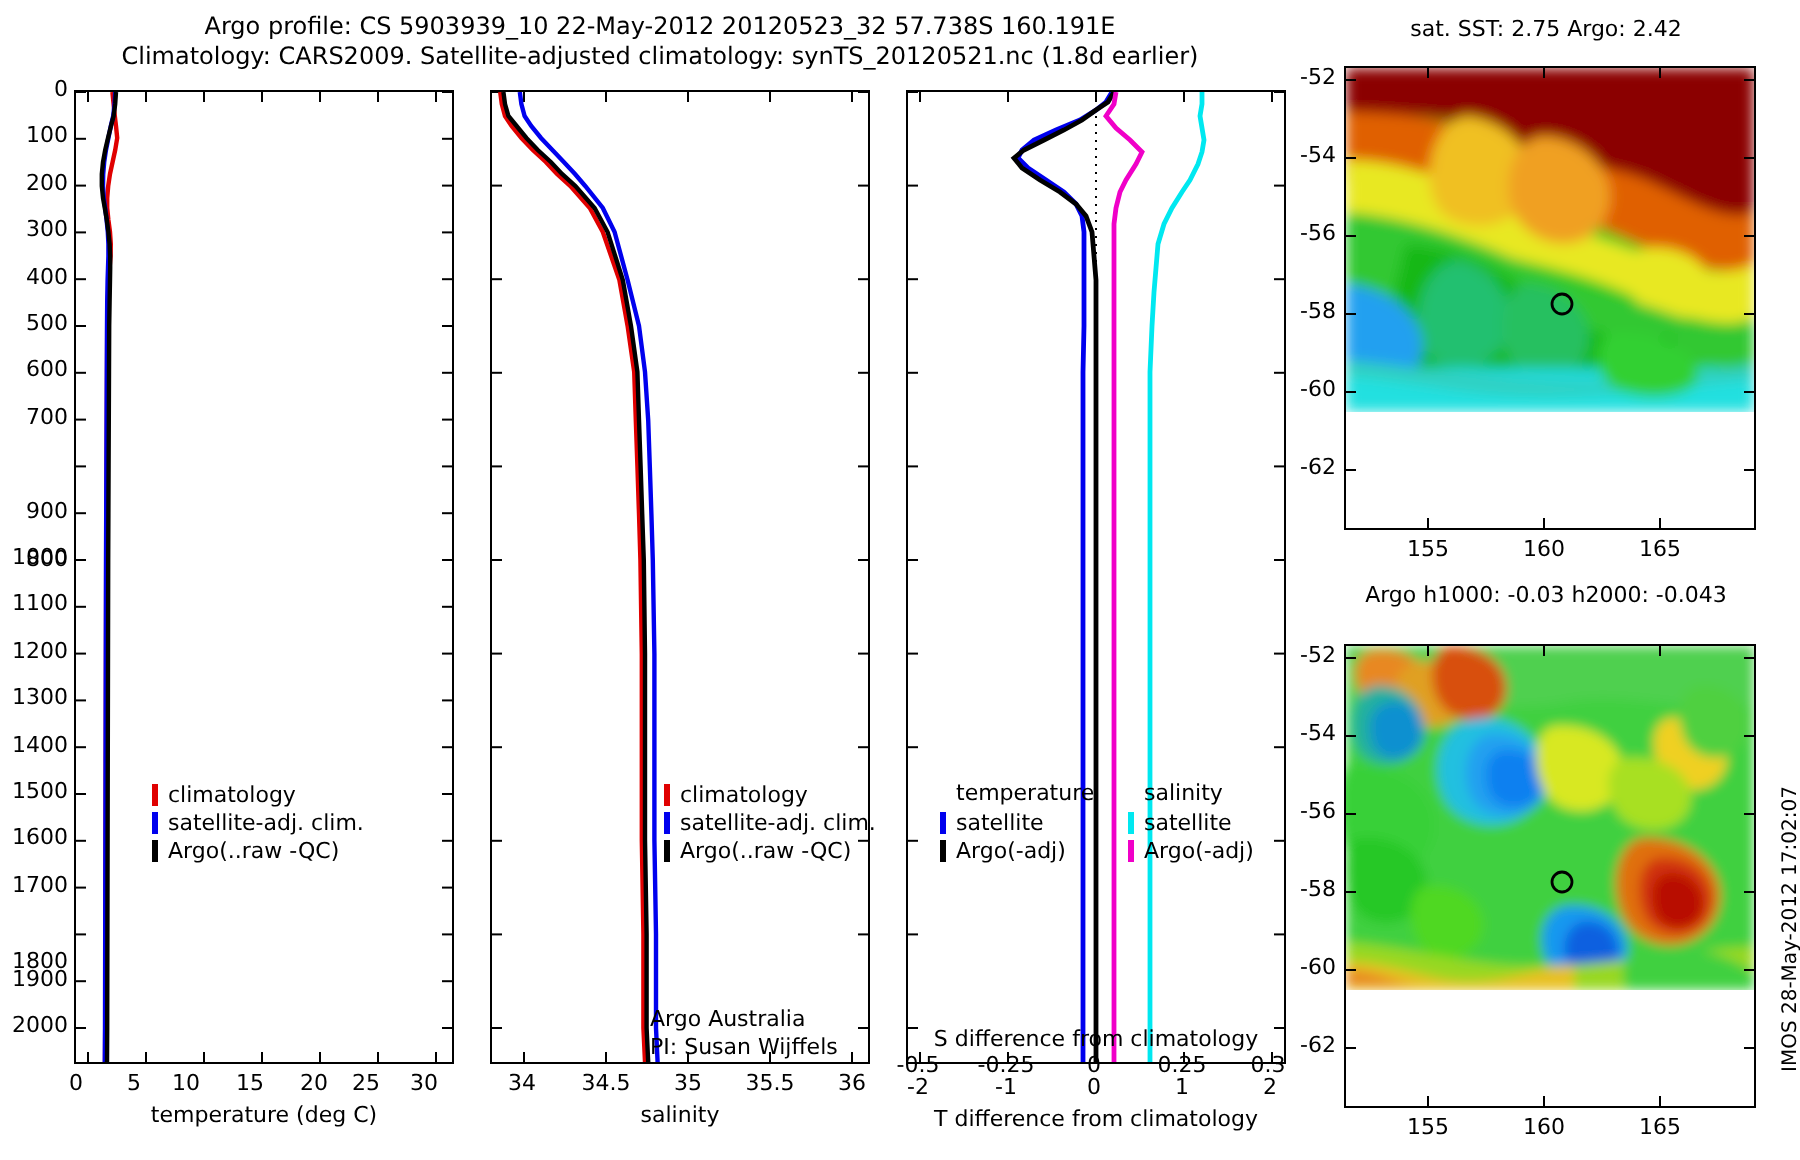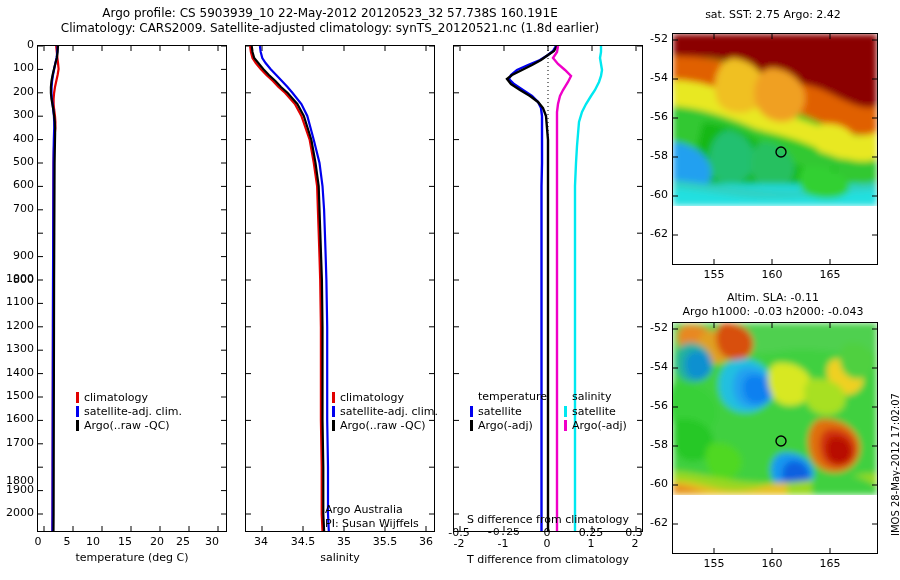--- a/index.html
+++ b/index.html
@@ -282,21 +282,21 @@
 
     <polyline fill="none" stroke="#f000c8" stroke-width="2.4" points="104,0 103,6 99,12 104,18 111,24 117,30 114,36 109,44 106,50 104,58 103,66 103,76 103,88 103,100 103,117 103,140 103,164 103,187 103,211 103,234 103,281 103,328 103,374 103,421 103,468 103,485"></polyline>
   </svg>
 </div>
 
 <div class="abs axlabel" style="left:453px;top:513px;width:190px;">
   <span>S difference from climatology</span>
 </div>
 <div class="abs" style="left:453px;top:526px;width:190px;">
   <div class="tick" style="left:-12px;top:0;width:36px;text-align:center;">-0.5</div>
-  <div class="tick" style="left:29px;top:0;width:42px;text-align:center;font-family:Liberation Mono, monospace;">-0.25</div>
+  <div class="tick" style="left:29px;top:0;width:42px;text-align:center;">-0.25</div>
   <div class="tick" style="left:84px;top:0;width:20px;text-align:center;">0</div>
   <div class="tick" style="left:120px;top:0;width:36px;text-align:center;">0.25</div>
   <div class="tick" style="left:166px;top:0;width:30px;text-align:center;">0.3</div>
 </div>
 
 <div class="abs" style="left:453px;top:537px;width:190px;">
   <div class="tick" style="left:-5px;top:0;width:22px;text-align:center;">-2</div>
   <div class="tick" style="left:39px;top:0;width:22px;text-align:center;">-1</div>
   <div class="tick" style="left:84px;top:0;width:20px;text-align:center;">0</div>
   <div class="tick" style="left:128px;top:0;width:20px;text-align:center;">1</div>
@@ -405,21 +405,20 @@
   <div class="tick ytick" style="right:0;top:155px;">-60</div>
   <div class="tick ytick" style="right:0;top:194px;">-62</div>
 </div>
 <div class="abs" style="left:672px;top:268px;width:206px;">
   <div class="tick" style="left:28px;top:0;width:28px;text-align:center;">155</div>
   <div class="tick" style="left:86px;top:0;width:28px;text-align:center;">160</div>
   <div class="tick" style="left:144px;top:0;width:28px;text-align:center;">165</div>
 </div>
 
 <div class="abs maptitle" style="left:660px;top:291px;width:226px;">
-  <div>Altim. SLA: -0.11</div>
   <div>Argo h1000: -0.03 h2000: -0.043</div>
 </div>
 <div class="panel" style="left:672px;top:322px;width:206px;height:232px;">
   <svg width="204" height="230" viewBox="0 0 204 230">
     <defs>
       <filter id="bl2">
           <feGaussianBlur stdDeviation="3.0"></feGaussianBlur>
         </filter>
     </defs>
     <rect x="0" y="0" width="204" height="230" fill="#ffffff"></rect>

